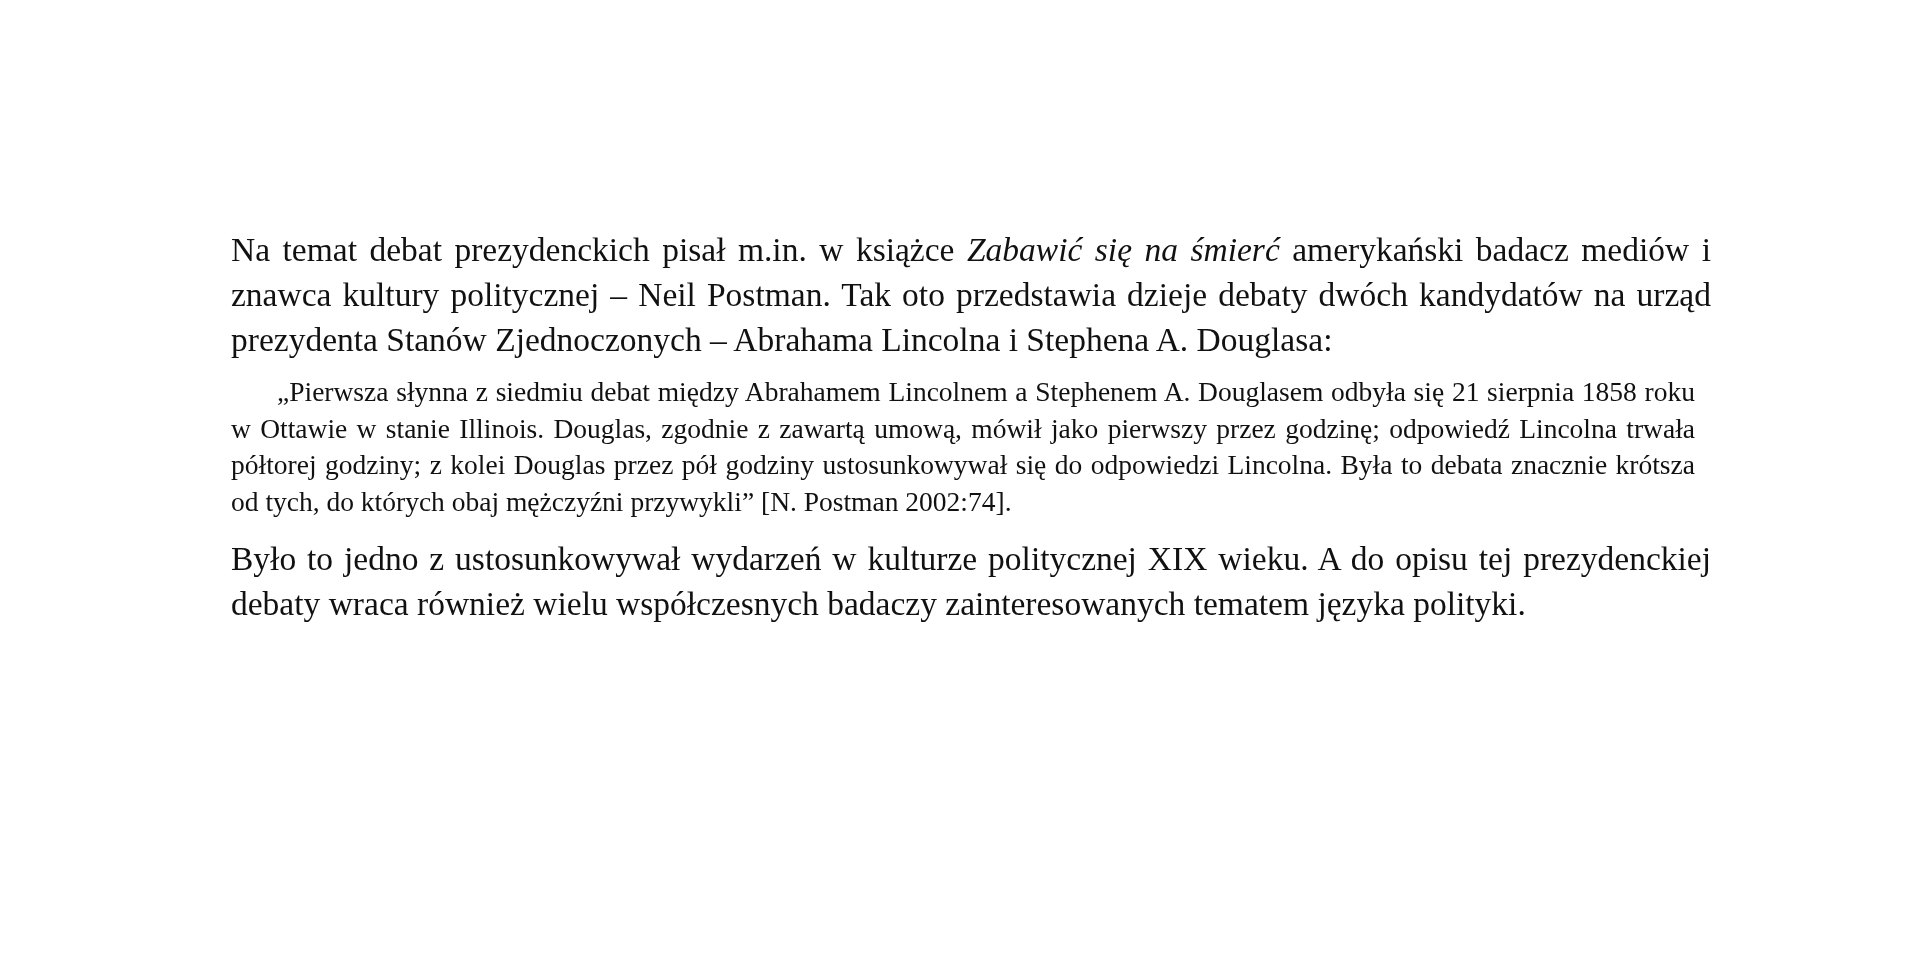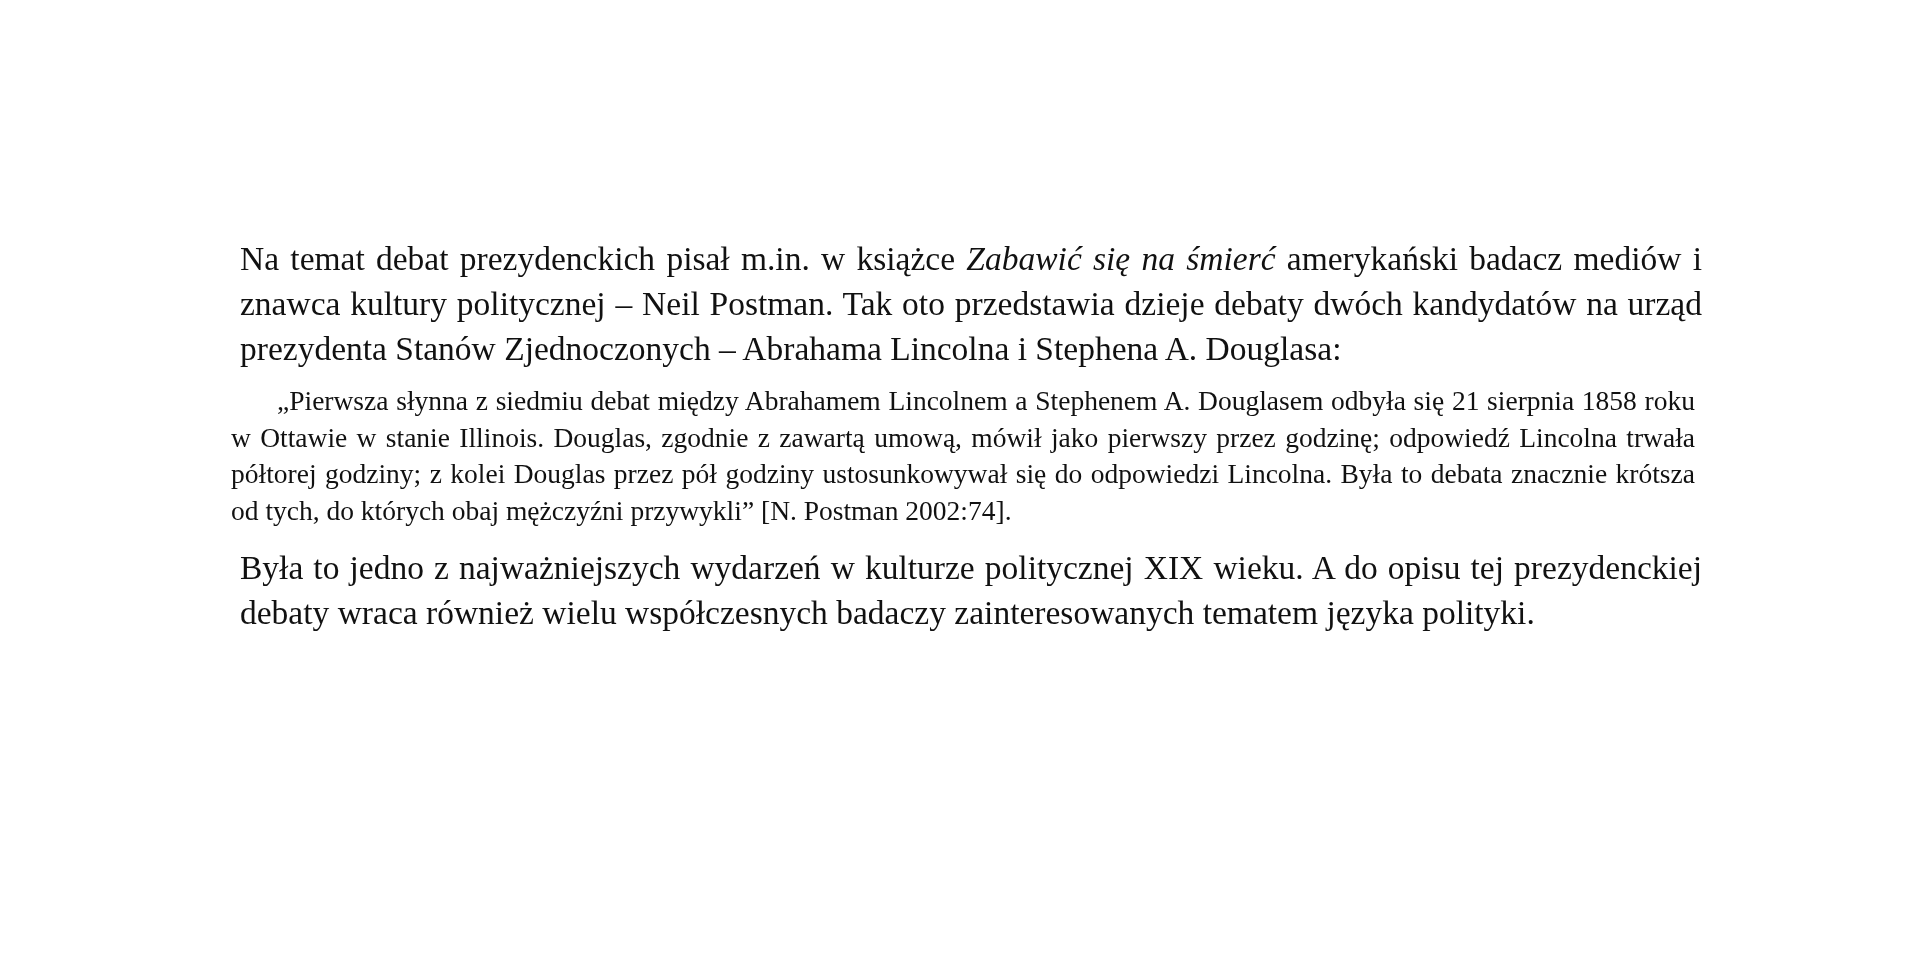--- a/index.html
+++ b/index.html
@@ -15,21 +15,21 @@
       font-family: "Liberation Serif", "DejaVu Serif", serif;
       color: #111111;
     }
     .page {
       position: absolute;
       left: 231px;
       top: 227px;
       width: 1480px;
     }
     .para {
-      margin: 9px;
+      margin: 0;
       font-size: 33.5px;
       line-height: 45px;
       text-align: justify;
       text-align-last: left;
     }
     .quote {
       margin: 12px 16px 0 0;
       font-size: 27.5px;
       line-height: 36.6px;
       text-align: justify;
@@ -42,14 +42,14 @@
     em { font-style: italic; }
   </style>
 </head>
 <body>
 
 <div class="page">
   <p class="para"><span>Na temat debat prezydenckich pisał m.in. w książce </span><em>Zabawić się na śmierć</em><span> amerykański badacz mediów i znawca kultury politycznej – Neil Postman. Tak oto przedstawia dzieje debaty dwóch kandydatów na urząd prezydenta Stanów Zjednoczonych – Abrahama Lincolna i Stephena A. Douglasa:</span></p>
 
   <p class="quote"><span>„Pierwsza słynna z siedmiu debat między Abrahamem Lincolnem a Stephenem A. Douglasem odbyła się 21 sierpnia 1858 roku w Ottawie w stanie Illinois. Douglas, zgodnie z zawartą umową, mówił jako pierwszy przez godzinę; odpowiedź Lincolna trwała półtorej godziny; z kolei Douglas przez pół godziny ustosunkowywał się do odpowiedzi Lincolna. Była to debata znacznie krótsza od tych, do których obaj mężczyźni przywykli”</span><span> [N. Postman 2002:74].</span></p>
 
-  <p class="para after"><span>Była to jedno z najważniejszych wydarzeń w kulturze politycznej XIX wieku. A do opisu tej prezydenckiej debaty wraca również wielu współczesnych badaczy zainteresowanych tematem języka polityki.</span></p>
+  <p class="para after"><span>Było to jedno z ustosunkowywał wydarzeń w kulturze politycznej XIX wieku. A do opisu tej prezydenckiej debaty wraca również wielu współczesnych badaczy zainteresowanych tematem języka polityki.</span></p>
 </div>
 
 </body></html>

